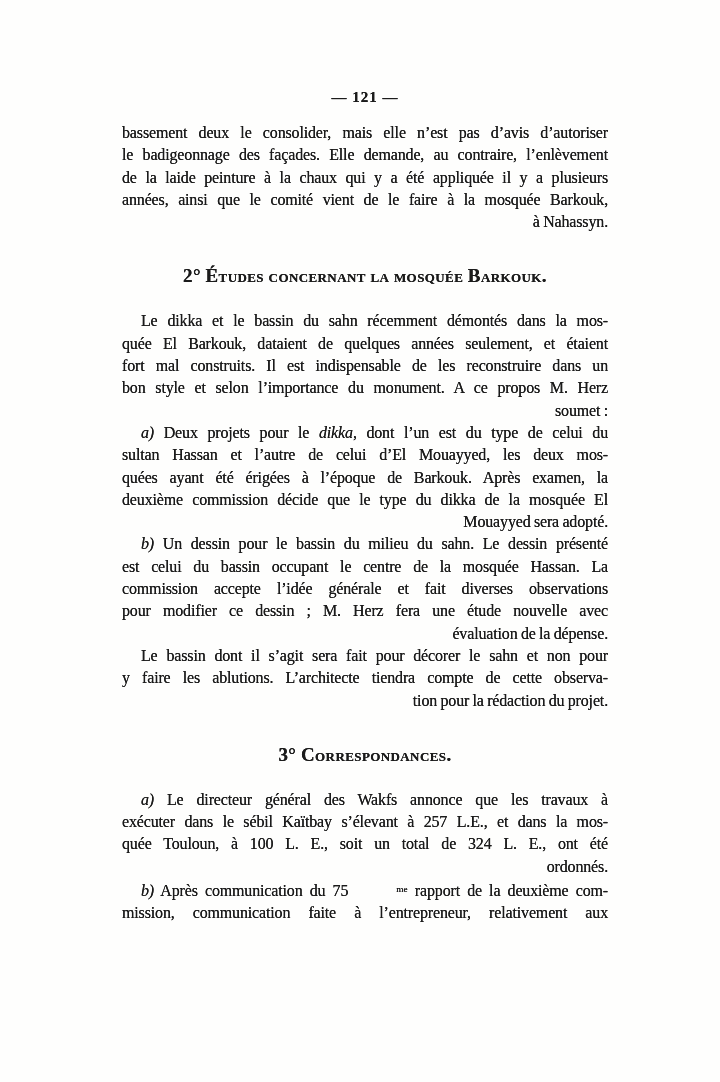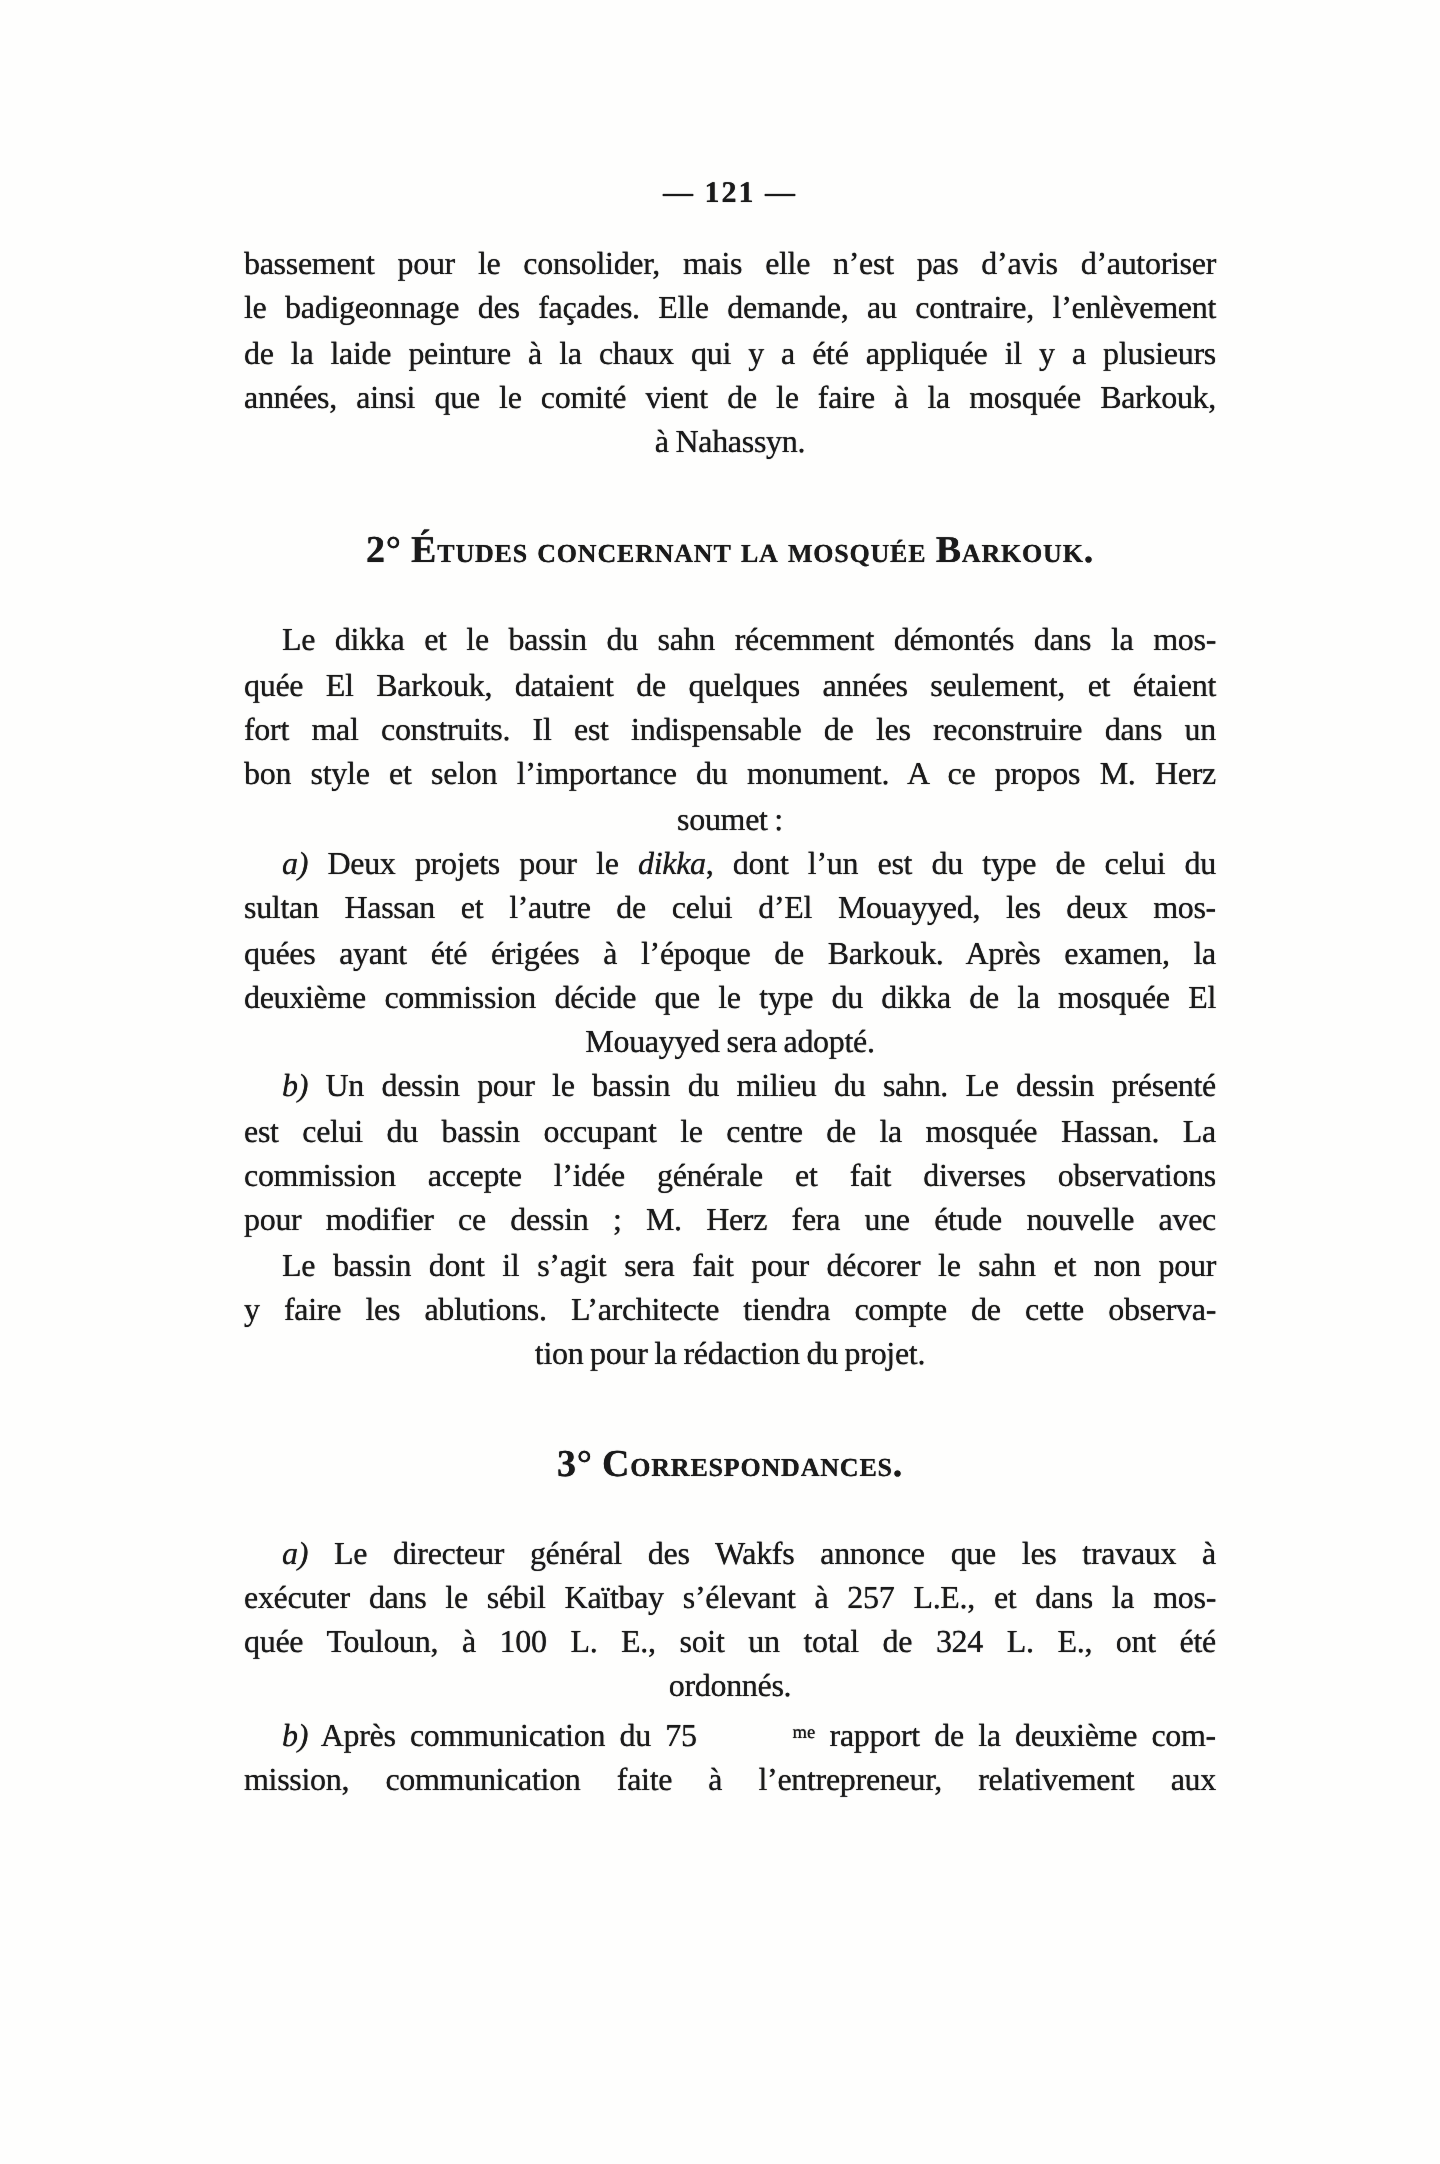--- a/index.html
+++ b/index.html
@@ -35,21 +35,21 @@
     word-spacing: -0.5px;
     text-shadow: 0 0 0.45px currentColor;
   }
   .paragraph { margin: 0; }
   .paragraph:first-of-type { margin-top: 16px; }
   .line {
     line-height: 22.3px;
     white-space: normal;
   }
   .jline { text-align: justify; text-align-last: justify; }
-  .lastline { text-align: center; }
+  .lastline { text-align: right; }
   .indent { padding-left: 19px; }
   .it { font-style: italic; }
   .sup {
     font-size: 0.58em;
     vertical-align: 0.45em;
     letter-spacing: 0;
     padding-left: 48px;
   }
   .heading {
     margin: 33px 0 24px 0;
@@ -62,21 +62,21 @@
     text-shadow: 0 0 0.4px currentColor;
   }
 </style>
 </head>
 <body>
 
 <div class="sheet">
   <div class="pagehead">— 121 —</div>
   <div class="page-body">
       <div class="paragraph">
-        <div class="line jline"><span>bassement pour le consolider, mais elle n’est pas d’avis d’autoriser</span></div>
+        <div class="line jline"><span>bassement deux le consolider, mais elle n’est pas d’avis d’autoriser</span></div>
         <div class="line jline"><span>le badigeonnage des façades. Elle demande, au contraire, l’enlèvement</span></div>
         <div class="line jline"><span>de la laide peinture à la chaux qui y a été appliquée il y a plusieurs</span></div>
         <div class="line jline"><span>années, ainsi que le comité vient de le faire à la mosquée Barkouk,</span></div>
         <div class="line lastline"><span>à Nahassyn.</span></div>
       </div>
       <div class="heading">2° Études concernant la mosquée Barkouk.</div>
       <div class="paragraph">
         <div class="line jline indent"><span>Le dikka et le bassin du sahn récemment démontés dans la mos-</span></div>
         <div class="line jline"><span>quée El Barkouk, dataient de quelques années seulement, et étaient</span></div>
         <div class="line jline"><span>fort mal construits. Il est indispensable de les reconstruire dans un</span></div>
@@ -88,20 +88,21 @@
         <div class="line jline"><span>sultan Hassan et l’autre de celui d’El Mouayyed, les deux mos-</span></div>
         <div class="line jline"><span>quées ayant été érigées à l’époque de Barkouk. Après examen, la</span></div>
         <div class="line jline"><span>deuxième commission décide que le type du dikka de la mosquée El</span></div>
         <div class="line lastline"><span>Mouayyed sera adopté.</span></div>
       </div>
       <div class="paragraph">
         <div class="line jline indent"><span class="it">b)</span><span> Un dessin pour le bassin du milieu du sahn. Le dessin présenté</span></div>
         <div class="line jline"><span>est celui du bassin occupant le centre de la mosquée Hassan. La</span></div>
         <div class="line jline"><span>commission accepte l’idée générale et fait diverses observations</span></div>
         <div class="line jline"><span>pour modifier ce dessin ; M. Herz fera une étude nouvelle avec</span></div>
+        <div class="line lastline"><span>évaluation de la dépense.</span></div>
       </div>
       <div class="paragraph">
         <div class="line jline indent"><span>Le bassin dont il s’agit sera fait pour décorer le sahn et non pour</span></div>
         <div class="line jline"><span>y faire les ablutions. L’architecte tiendra compte de cette observa-</span></div>
         <div class="line lastline"><span>tion pour la rédaction du projet.</span></div>
       </div>
       <div class="heading">3° Correspondances.</div>
       <div class="paragraph">
         <div class="line jline indent"><span class="it">a)</span><span> Le directeur général des Wakfs annonce que les travaux à</span></div>
         <div class="line jline"><span>exécuter dans le sébil Kaïtbay s’élevant à 257 L.E., et dans la mos-</span></div>

